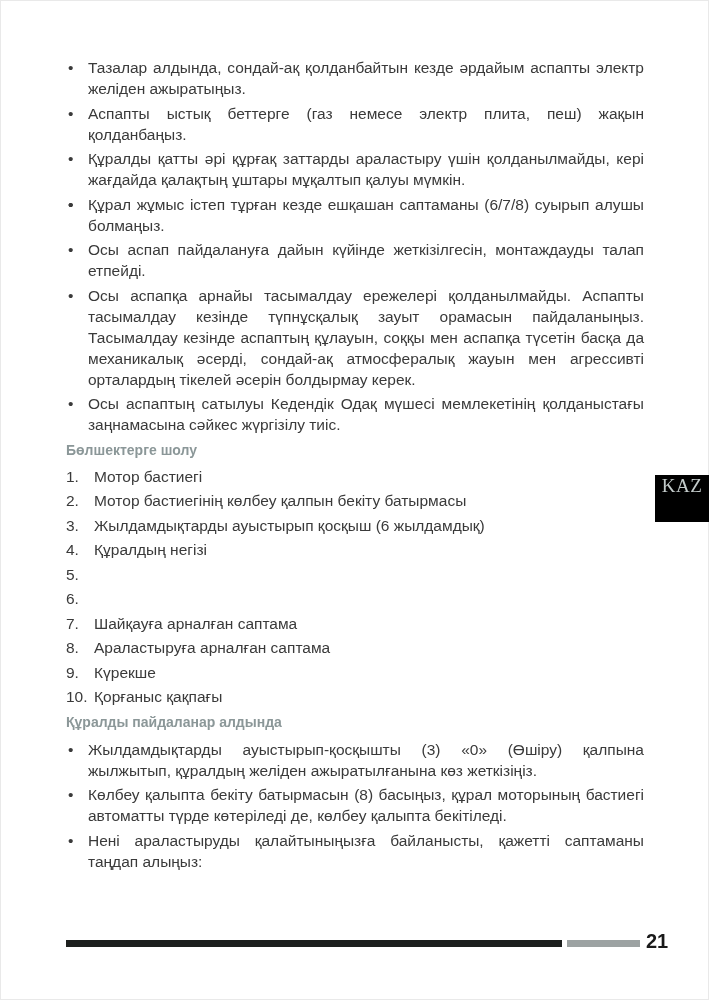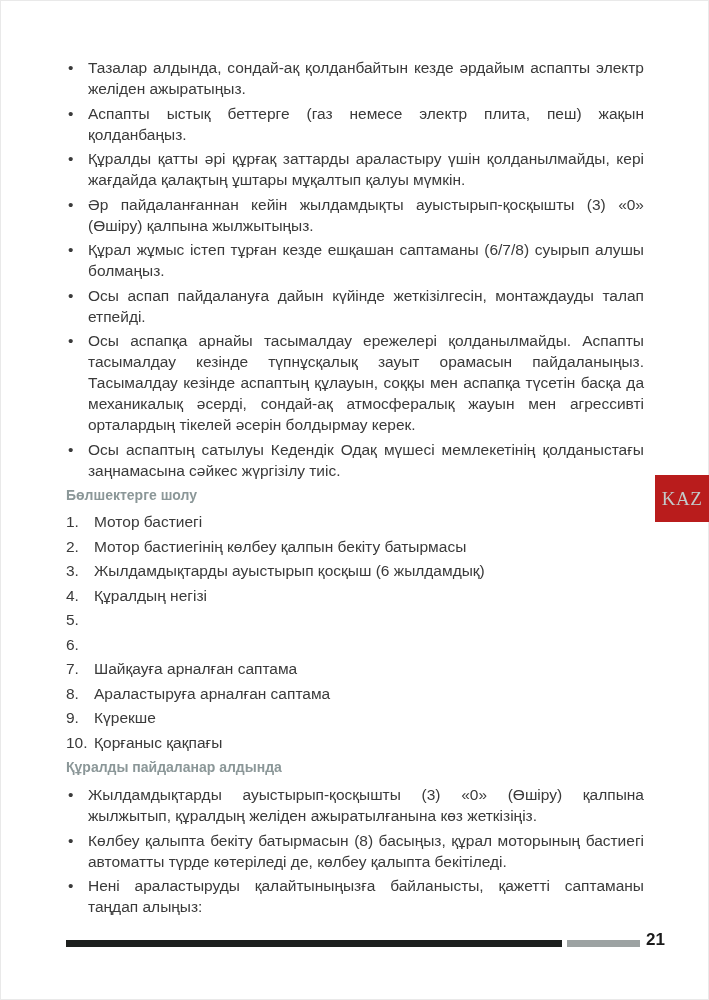--- a/index.html
+++ b/index.html
@@ -50,27 +50,27 @@
   .numbered .num {
     flex: none;
     width: 28px;
   }
   .side-tab {
     position: absolute;
     left: 655px;
     top: 475px;
     width: 54px;
     height: 47px;
-    background: #b91c1c;
+    background: #000000;
     color: #c2cac9;
     font-family: "Liberation Serif", "DejaVu Serif", serif;
     font-size: 19px;
     letter-spacing: 0.5px;
     display: flex;
-    align-items: center;
+    align-items: flex-start;
     justify-content: center;
   }
   .footer-rule-black {
     position: absolute;
     left: 66px;
     top: 940px;
     width: 496px;
     height: 7px;
     background: #1d1f1e;
   }
@@ -79,21 +79,21 @@
     left: 567px;
     top: 940px;
     width: 73px;
     height: 7px;
     background: #9ca2a2;
   }
   .page-number {
     position: absolute;
     left: 646px;
     top: 930px;
-    font-size: 17px;
+    font-size: 20px;
     font-weight: 700;
     color: #1a1a1a;
   }
 </style>
 </head>
 <body>
 
 <div class="page">
 
   <div class="content">
@@ -106,21 +106,20 @@
       <li>
         <span class="marker">•</span>
         <span>Аспапты ыстық беттерге (газ немесе электр плита, пеш) жақын қолданбаңыз.</span>
       </li>
       <li>
         <span class="marker">•</span>
         <span>Құралды қатты әрі құрғақ заттарды араластыру үшін қолданылмайды, кері жағдайда қалақтың ұштары мұқалтып қалуы мүмкін.</span>
       </li>
       <li>
         <span class="marker">•</span>
-        <span>Әр пайдаланғаннан кейін жылдамдықты ауыстырып-қосқышты (3) «0» (Өшіру) қалпына жылжытыңыз.</span>
       </li>
       <li>
         <span class="marker">•</span>
         <span>Құрал жұмыс істеп тұрған кезде ешқашан саптаманы (6/7/8) суырып алушы болмаңыз.</span>
       </li>
       <li>
         <span class="marker">•</span>
         <span>Осы аспап пайдалануға дайын күйінде жеткізілгесін, монтаждауды талап етпейді.</span>
       </li>
       <li>

